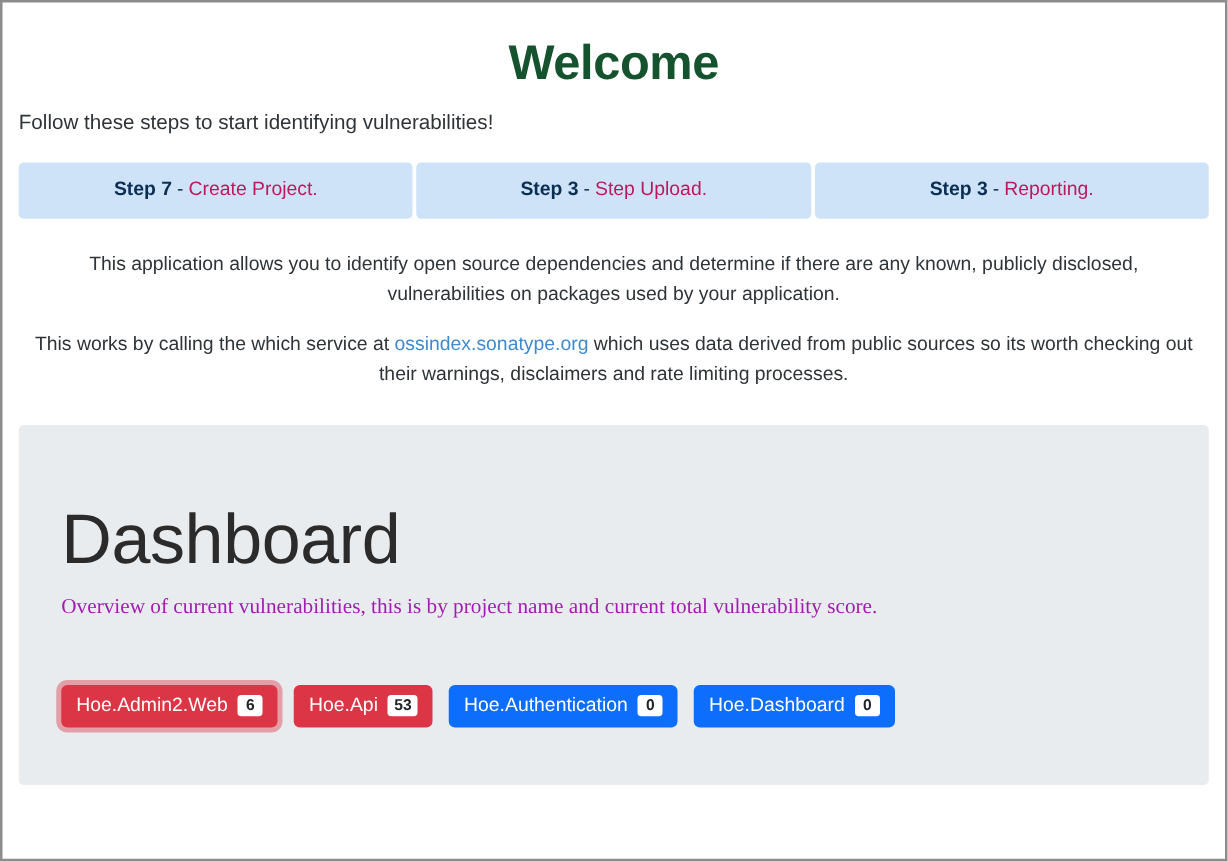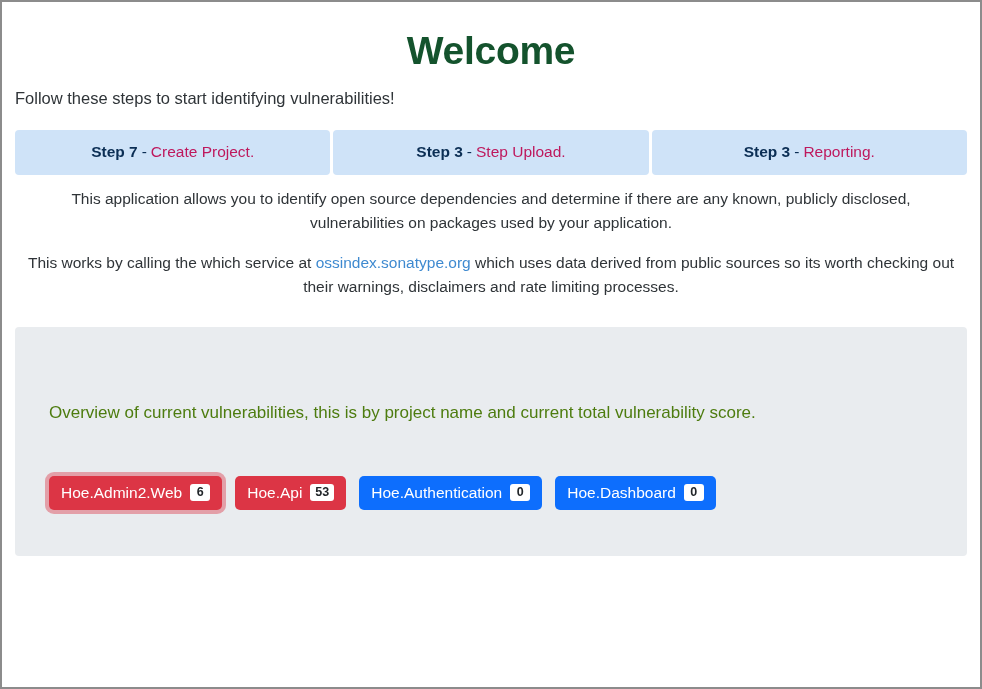--- a/index.html
+++ b/index.html
@@ -100,21 +100,21 @@
   .step .step-dash {
     color: #0b2e54;
     margin: 0 4px;
   }
   .step .step-link {
     color: #be185d;
   }
   
   .para {
     margin: 0;
-    padding-top: 12px;
+    padding-top: 25px;
     text-align: center;
     font-size: 15.5px;
     line-height: 1.55;
     color: #2f3438;
     padding-left: 8px;
     padding-right: 8px;
   }
   .para.second { padding-top: 16px; }
   .inline-link {
     color: #3f8ad0;
@@ -134,21 +134,22 @@
     font-size: 56px;
     font-weight: 300;
     color: #2b2b2b;
     line-height: 1.05;
     letter-spacing: -0.3px;
   }
   .dash-sub {
     margin: 0;
     padding-top: 14px;
     font-size: 17px;
-    color: #4d7c0f;
+    color: #a21caf;
+    font-family: Liberation Serif, serif;
   }
   .badge-row {
     display: flex;
     align-items: flex-end;
     gap: 13px;
     padding-top: 25px;
   }
   .proj-btn {
     display: inline-flex;
     align-items: center;
@@ -208,20 +209,21 @@
         <span class="step-label">Step 3</span>
         <span class="step-dash">-</span>
         <span class="step-link">Reporting.</span>
       </div>
     </div>
 
     <p class="para">This application allows you to identify open source dependencies and determine if there are any known, publicly disclosed, vulnerabilities on packages used by your application.</p>
     <p class="para second"><span>This works by calling the which service at </span><a class="inline-link" href="#">ossindex.sonatype.org</a><span> which uses data derived from public sources so its worth checking out their warnings, disclaimers and rate limiting processes.</span></p>
 
     <div class="jumbotron">
+      <h2 class="dash-title">Dashboard</h2>
       <p class="dash-sub">Overview of current vulnerabilities, this is by project name and current total vulnerability score.</p>
       <div class="badge-row">
         <button class="proj-btn danger focused">
           <span>Hoe.Admin2.Web</span>
           <span class="count-badge">6</span>
         </button>
         <button class="proj-btn danger">
           <span>Hoe.Api</span>
           <span class="count-badge">53</span>
         </button>

